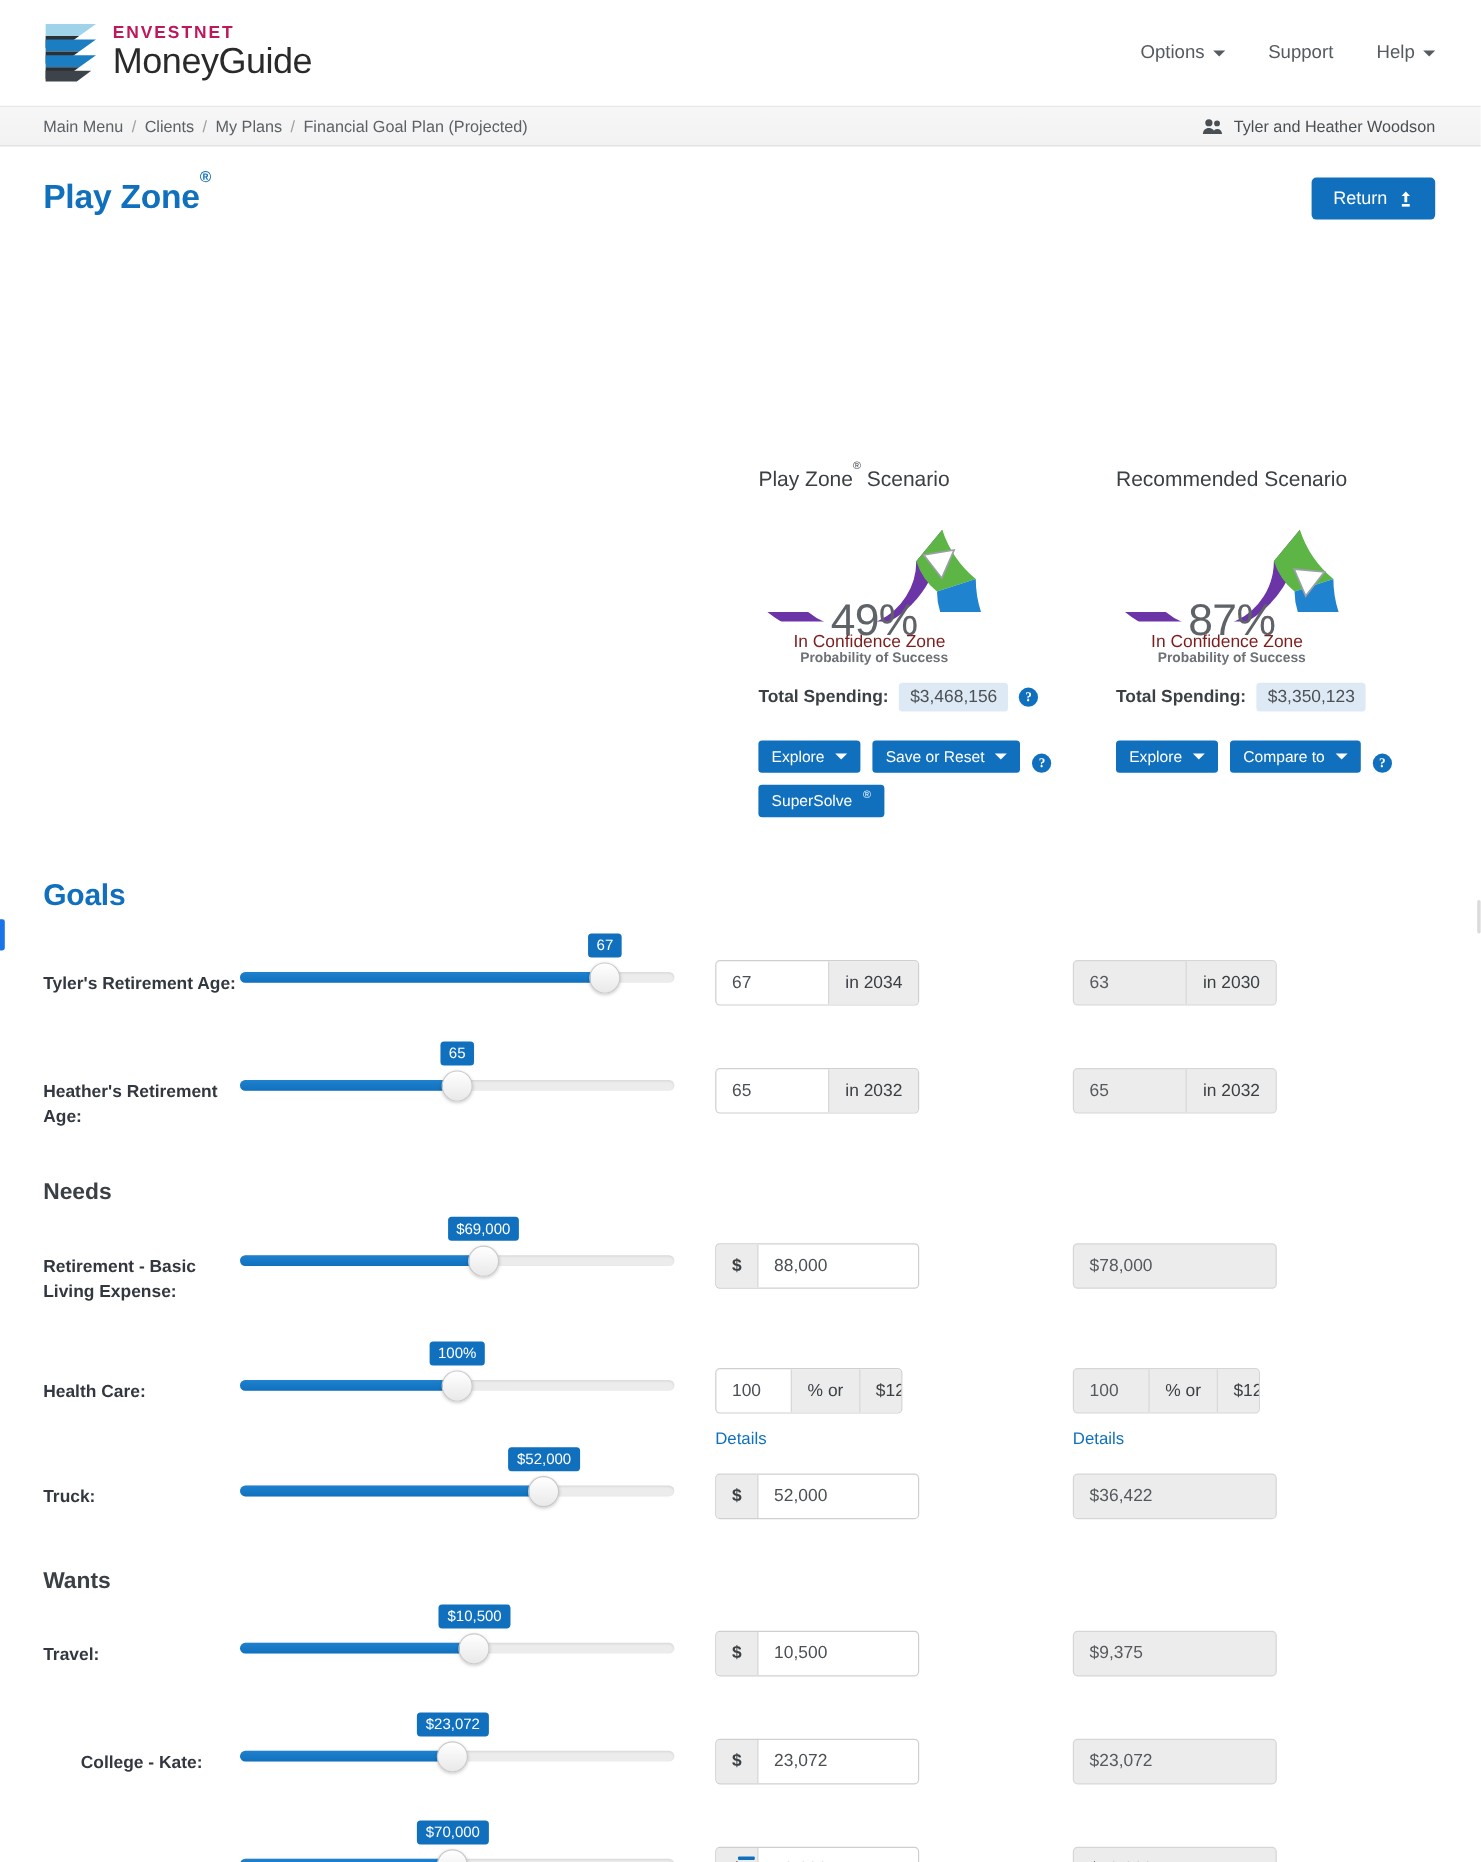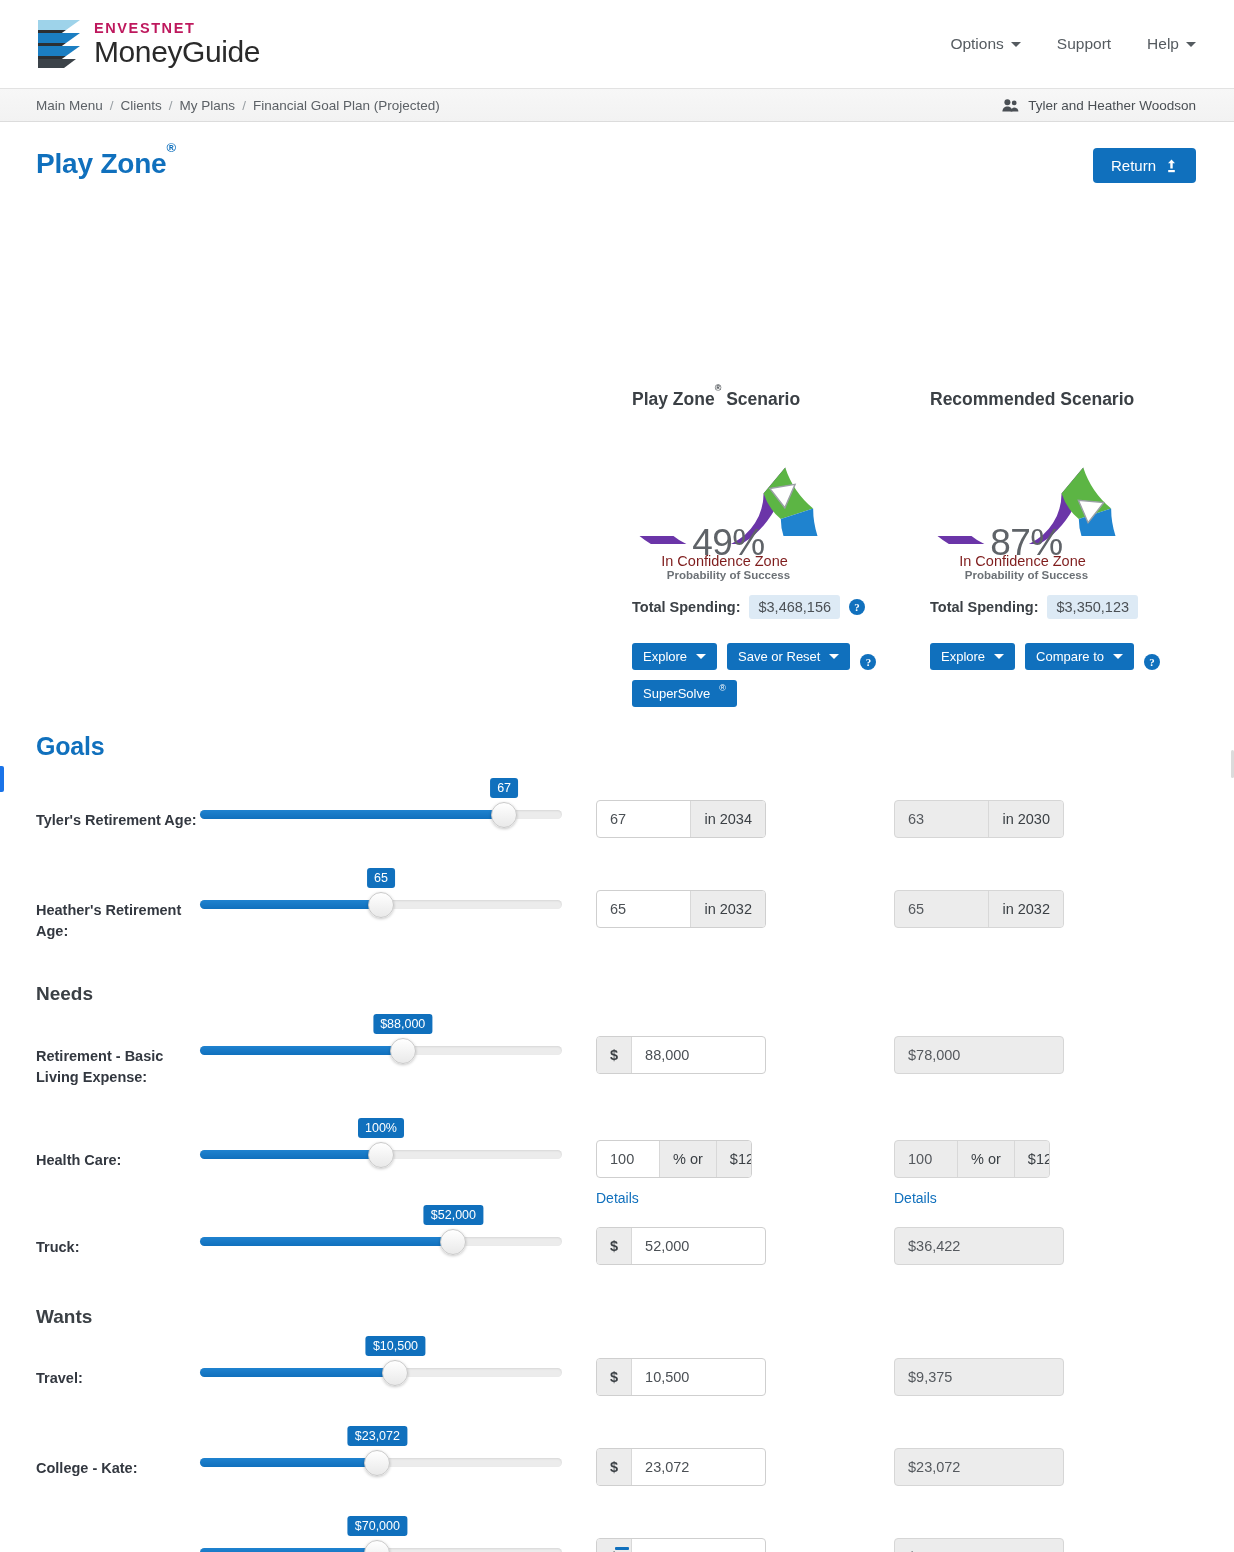--- a/index.html
+++ b/index.html
@@ -80,21 +80,21 @@
   .btn-return { padding: 10px 18px; font-size: 15px; }
 
   
   .sheet { position: relative; }
   .scen-row {
     position: absolute; left: 0; top: 206px; width: 100%;
     display: flex;
   }
   .col-left-spacer { width: 632px; flex: 0 0 632px; }
   .scen-col { width: 298px; flex: 0 0 298px; }
-  .scen-title { font-size: 17.5px; color: #3b4045; font-weight: bold; margin-bottom: 26px; }
+  .scen-title { font-size: 17.5px; color: #3b4045; font-weight: normal; }
   .scen-title sup { font-size: 9px; position: relative; top: -0.8em; }
 
   .gauge-wrap { width: 185px; position: relative; margin-left: 4px; }
   .gauge-svg { display: block; }
   .gauge-pct {
     position: absolute; left: 0; right: 0; top: 86px;
     text-align: center; font-size: 37px; color: #5f6368; letter-spacing: -0.5px;
   }
   .gauge-sub {
     position: absolute; left: 0; right: 0; top: 133px;
@@ -398,21 +398,21 @@
         </div>
       </div>
       <div class="row" style="margin-bottom: 38px;">
         <div class="cell-label" style="padding-top: 24px;">
           <div>Retirement - Basic Living Expense:</div>
         </div>
         <div class="cell-slider" style="padding-top: 6px;">
           <div class="slider">
             <div class="slider-track"></div>
             <div class="slider-fill" style="width: 56%;"></div>
-            <div class="slider-bubble" style="left: calc(56% + 0px);">$88,000</div>
+            <div class="slider-bubble" style="left: calc(56% + 0px);">$69,000</div>
             <div class="slider-thumb" style="left: 56%;"></div>
           </div>
         </div>
         <div class="cell-input" style="padding-top: 14px;">
           <div class="igroup w170">
             <div class="iaddon left">$</div>
             <div class="ifield" style="display: flex; align-items: center;">88,000</div>
           </div>
         </div>
         <div class="cell-input" style="padding-top: 14px;">
@@ -491,21 +491,21 @@
             <div class="ifield" style="display: flex; align-items: center;">10,500</div>
           </div>
         </div>
         <div class="cell-input" style="padding-top: 14px;">
           <div class="igroup ro w170">
             <div class="ifield ro" style="display: flex; align-items: center;">$9,375</div>
           </div>
         </div>
       </div>
       <div class="row" style="margin-bottom: 38px;">
-        <div class="cell-label" style="padding-top: 24px;">
+        <div class="cell-label" style="padding-top: 24px; text-align: center;">
           <div>College - Kate:</div>
         </div>
         <div class="cell-slider" style="padding-top: 6px;">
           <div class="slider">
             <div class="slider-track"></div>
             <div class="slider-fill" style="width: 49%;"></div>
             <div class="slider-bubble" style="left: calc(49% + 0px);">$23,072</div>
             <div class="slider-thumb" style="left: 49%;"></div>
           </div>
         </div>

